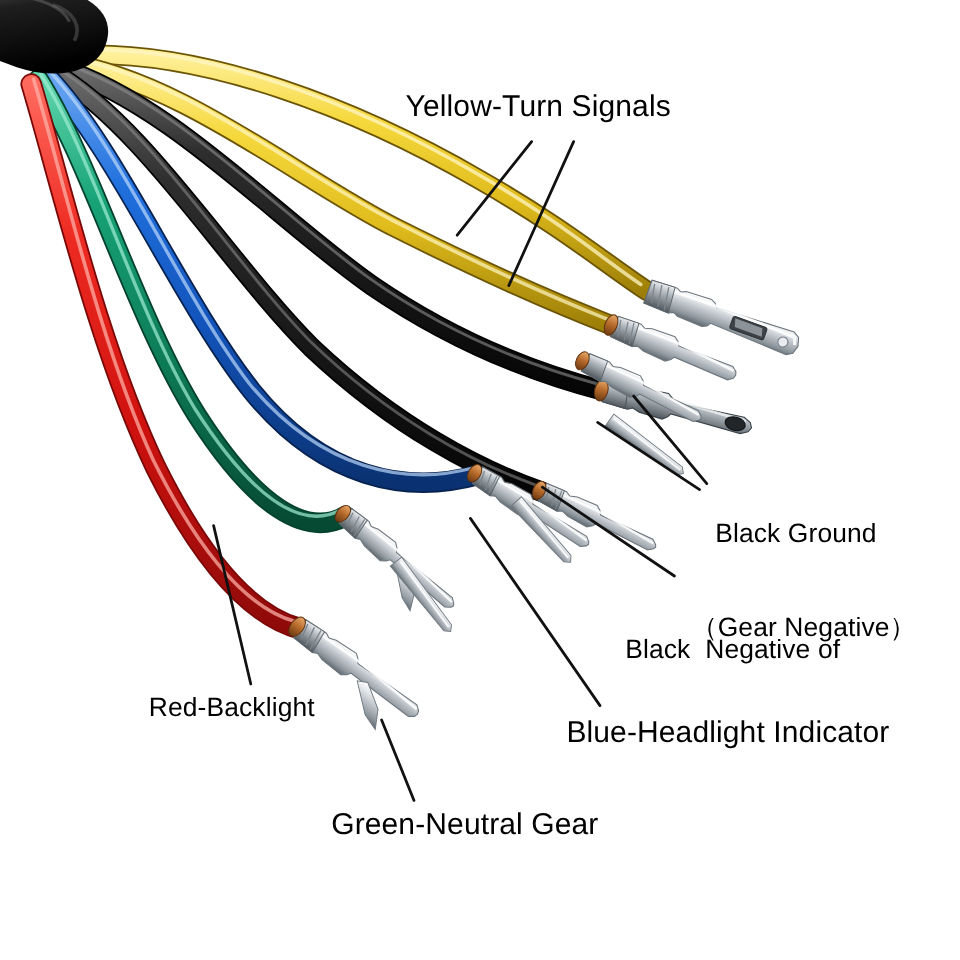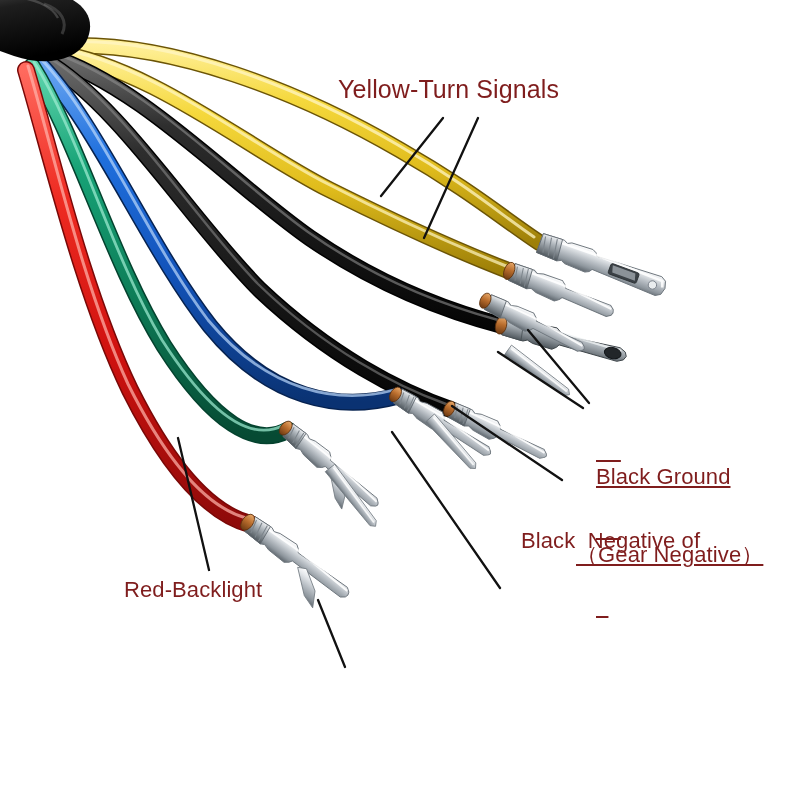--- a/index.html
+++ b/index.html
@@ -17,29 +17,29 @@
   }
   #art {
     position: absolute;
     left: 0;
     top: 0;
     width: 800px;
     height: 800px;
   }
   .label {
     position: absolute;
-    color: #7f1d1d;
+    color: #000000;
     font-family: "Liberation Sans", sans-serif;
     font-weight: 400;
     white-space: pre;
     line-height: 1.18;
     letter-spacing: 0.1px;
   }
   #label-yellow   { left: 338px; top: 75px;  font-size: 25px; }
-  #label-ground   { left: 596px; top: 412px; font-size: 22px; text-decoration: underline; }
+  #label-ground   { left: 596px; top: 380px; font-size: 22px; }
   #label-neutral  { left: 521px; top: 476px; font-size: 22px; }
   #label-blue     { left: 472px; top: 596px; font-size: 25px; }
   #label-red      { left: 124px; top: 577px; font-size: 22px; }
   #label-green    { left: 276px; top: 673px; font-size: 25px; }
 </style>
 </head>
 <body>
 
 <div id="stage">
 
@@ -246,17 +246,19 @@
 
   <div class="label" id="label-ground">
     <div>Black Ground</div>
     <div style="margin-left:-20px;">（Gear Negative）</div>
   </div>
 
   <div class="label" id="label-neutral">
     <div>Black  Negative of</div>
   </div>
 
+  <div class="label" id="label-blue">Blue-Headlight Indicator</div>
 
   <div class="label" id="label-red">Red-Backlight</div>
 
+  <div class="label" id="label-green">Green-Neutral Gear</div>
 
 </div>
 
 </body></html>

